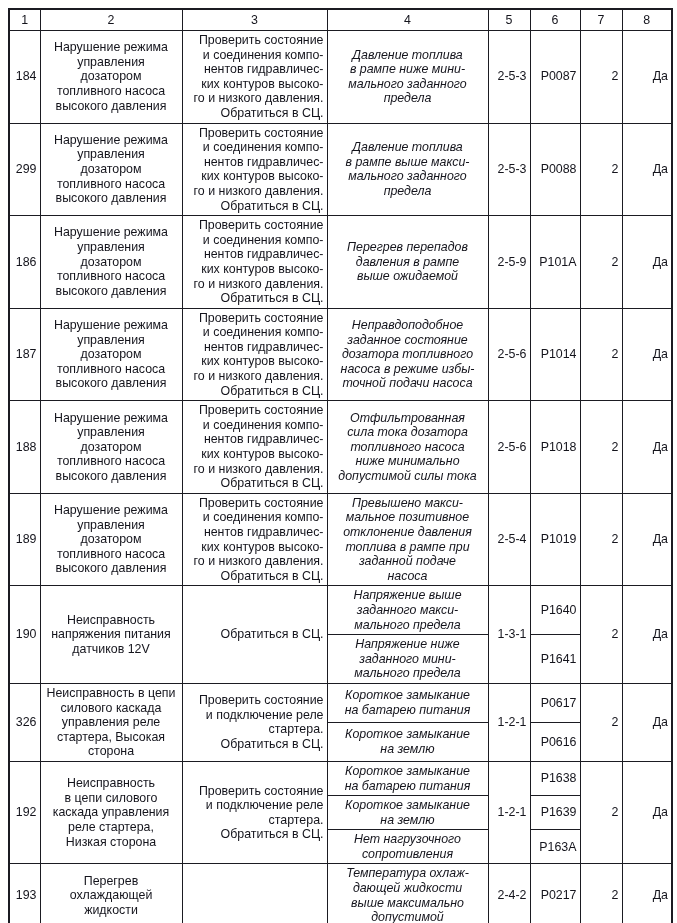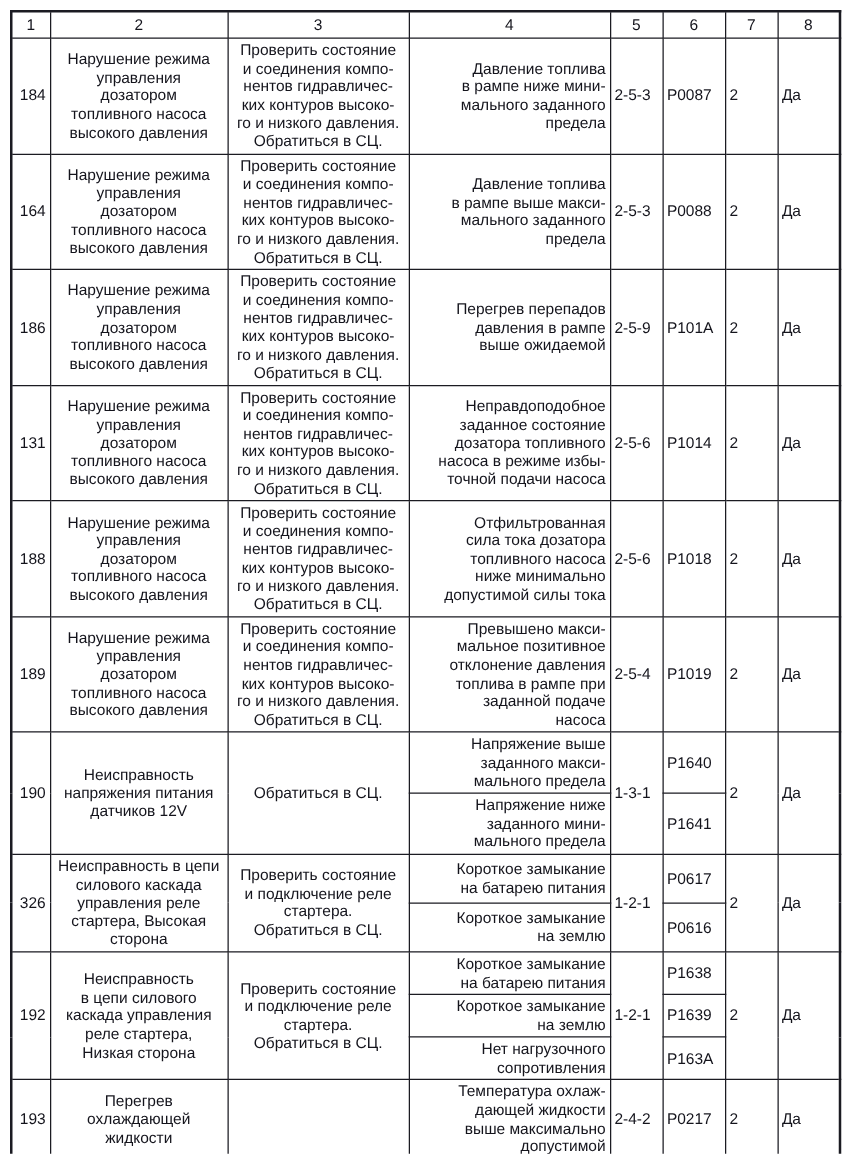--- a/index.html
+++ b/index.html
@@ -24,23 +24,23 @@
     color: #14141c;
     padding: 2px 3px;
     vertical-align: middle;
     white-space: pre-line;
     overflow: hidden;
     font-weight: normal;
   }
   table.dtc th { height: 18px; text-align: center; padding: 1px; }
   .c-num   { text-align: right; }
   .c-fault { text-align: center; padding-left: 5px; }
-  .c-action{ text-align: center; padding-left: 4px; }
-  .c-cond  { text-align: right; }
-  .c-code  { text-align: left; margin-left: 44px; }
+  .c-action{ text-align: right; padding-left: 4px; }
+  .c-cond  { text-align: center; font-style: italic; }
+  .c-code  { text-align: right; margin-left: 44px; }
 </style>
 </head>
 <body>
 
 <div class="page">
   <table class="dtc">
     <colgroup>
       <col style="width:31px">
         <col style="width:142px">
         <col style="width:145px">
@@ -81,21 +81,21 @@
 в рампе ниже мини-
 мального заданного
 предела</td>
         <td class="c-code">2-5-3</td>
         <td class="c-code">P0087</td>
         <td class="c-code">2</td>
         <td class="c-code">Да</td>
       </tr>
 
       <tr>
-        <td class="c-num">164</td>
+        <td class="c-num">299</td>
         <td class="c-fault">Нарушение режима
 управления
 дозатором
 топливного насоса
 высокого давления</td>
         <td class="c-action">Проверить состояние
 и соединения компо-
 нентов гидравличес-
 ких контуров высоко-
 го и низкого давления.
@@ -126,21 +126,21 @@
         <td class="c-cond">Перегрев перепадов
 давления в рампе
 выше ожидаемой</td>
         <td class="c-code">2-5-9</td>
         <td class="c-code">P101A</td>
         <td class="c-code">2</td>
         <td class="c-code">Да</td>
       </tr>
 
       <tr>
-        <td class="c-num">131</td>
+        <td class="c-num">187</td>
         <td class="c-fault">Нарушение режима
 управления
 дозатором
 топливного насоса
 высокого давления</td>
         <td class="c-action">Проверить состояние
 и соединения компо-
 нентов гидравличес-
 ких контуров высоко-
 го и низкого давления.

